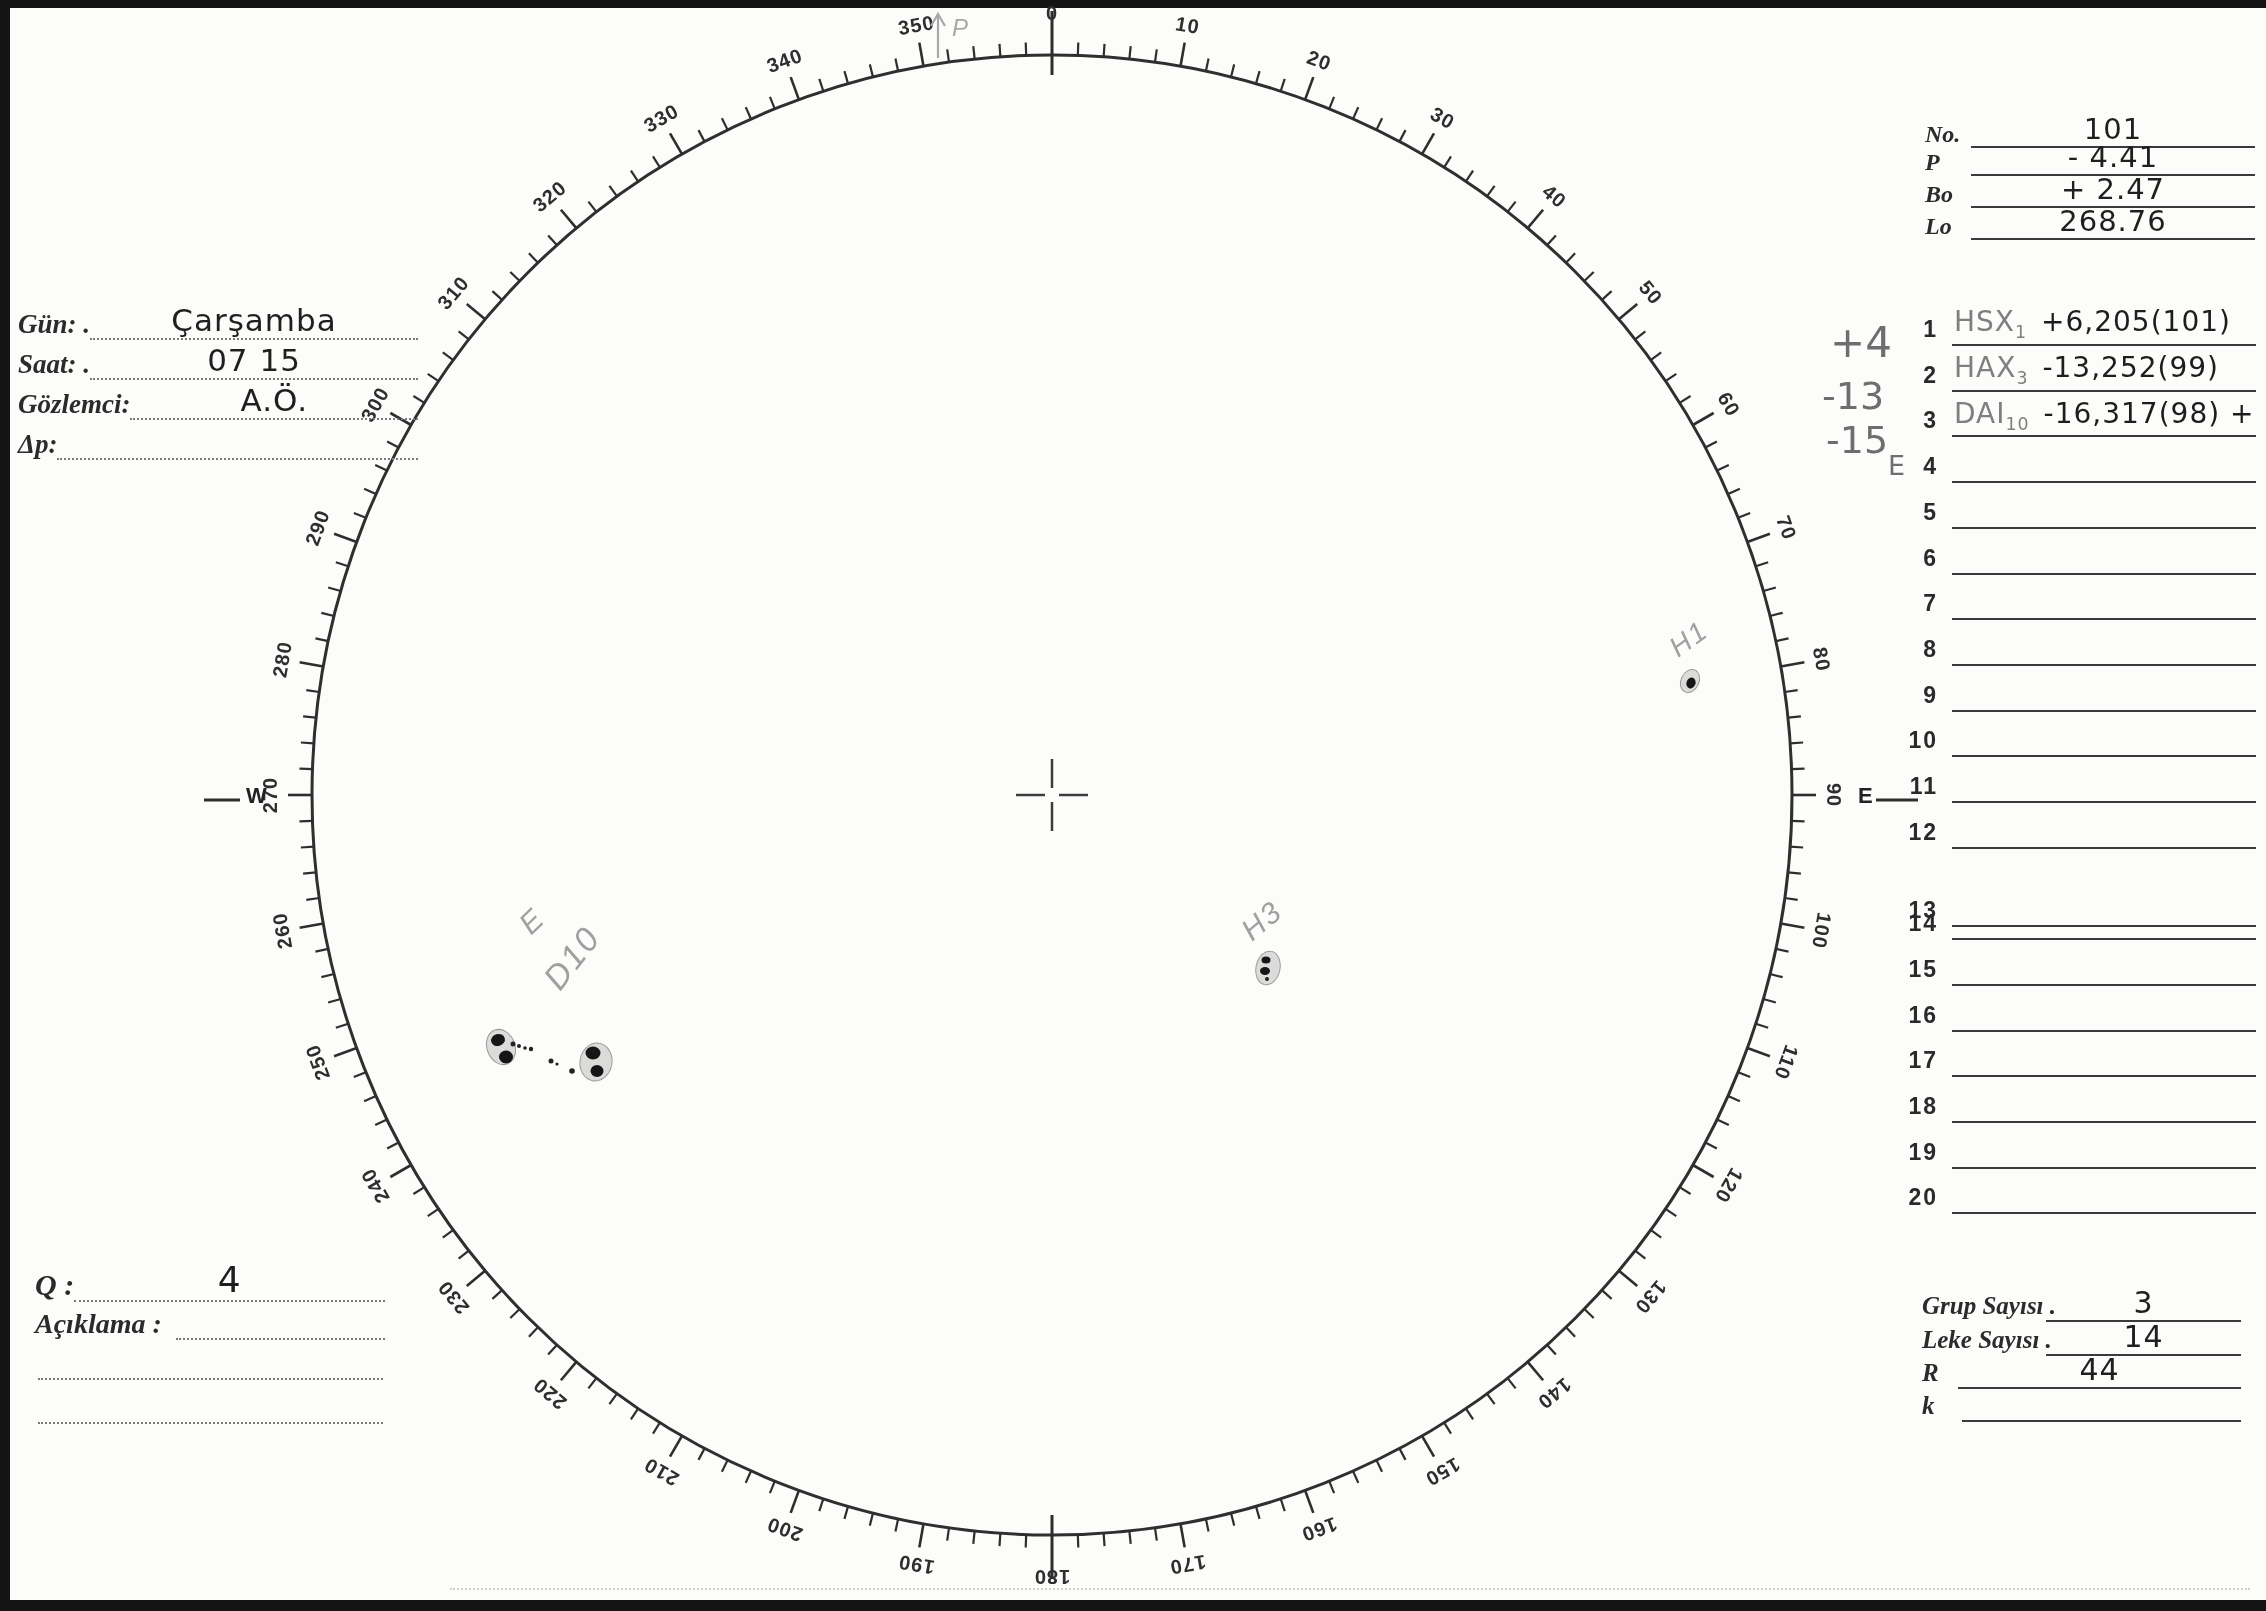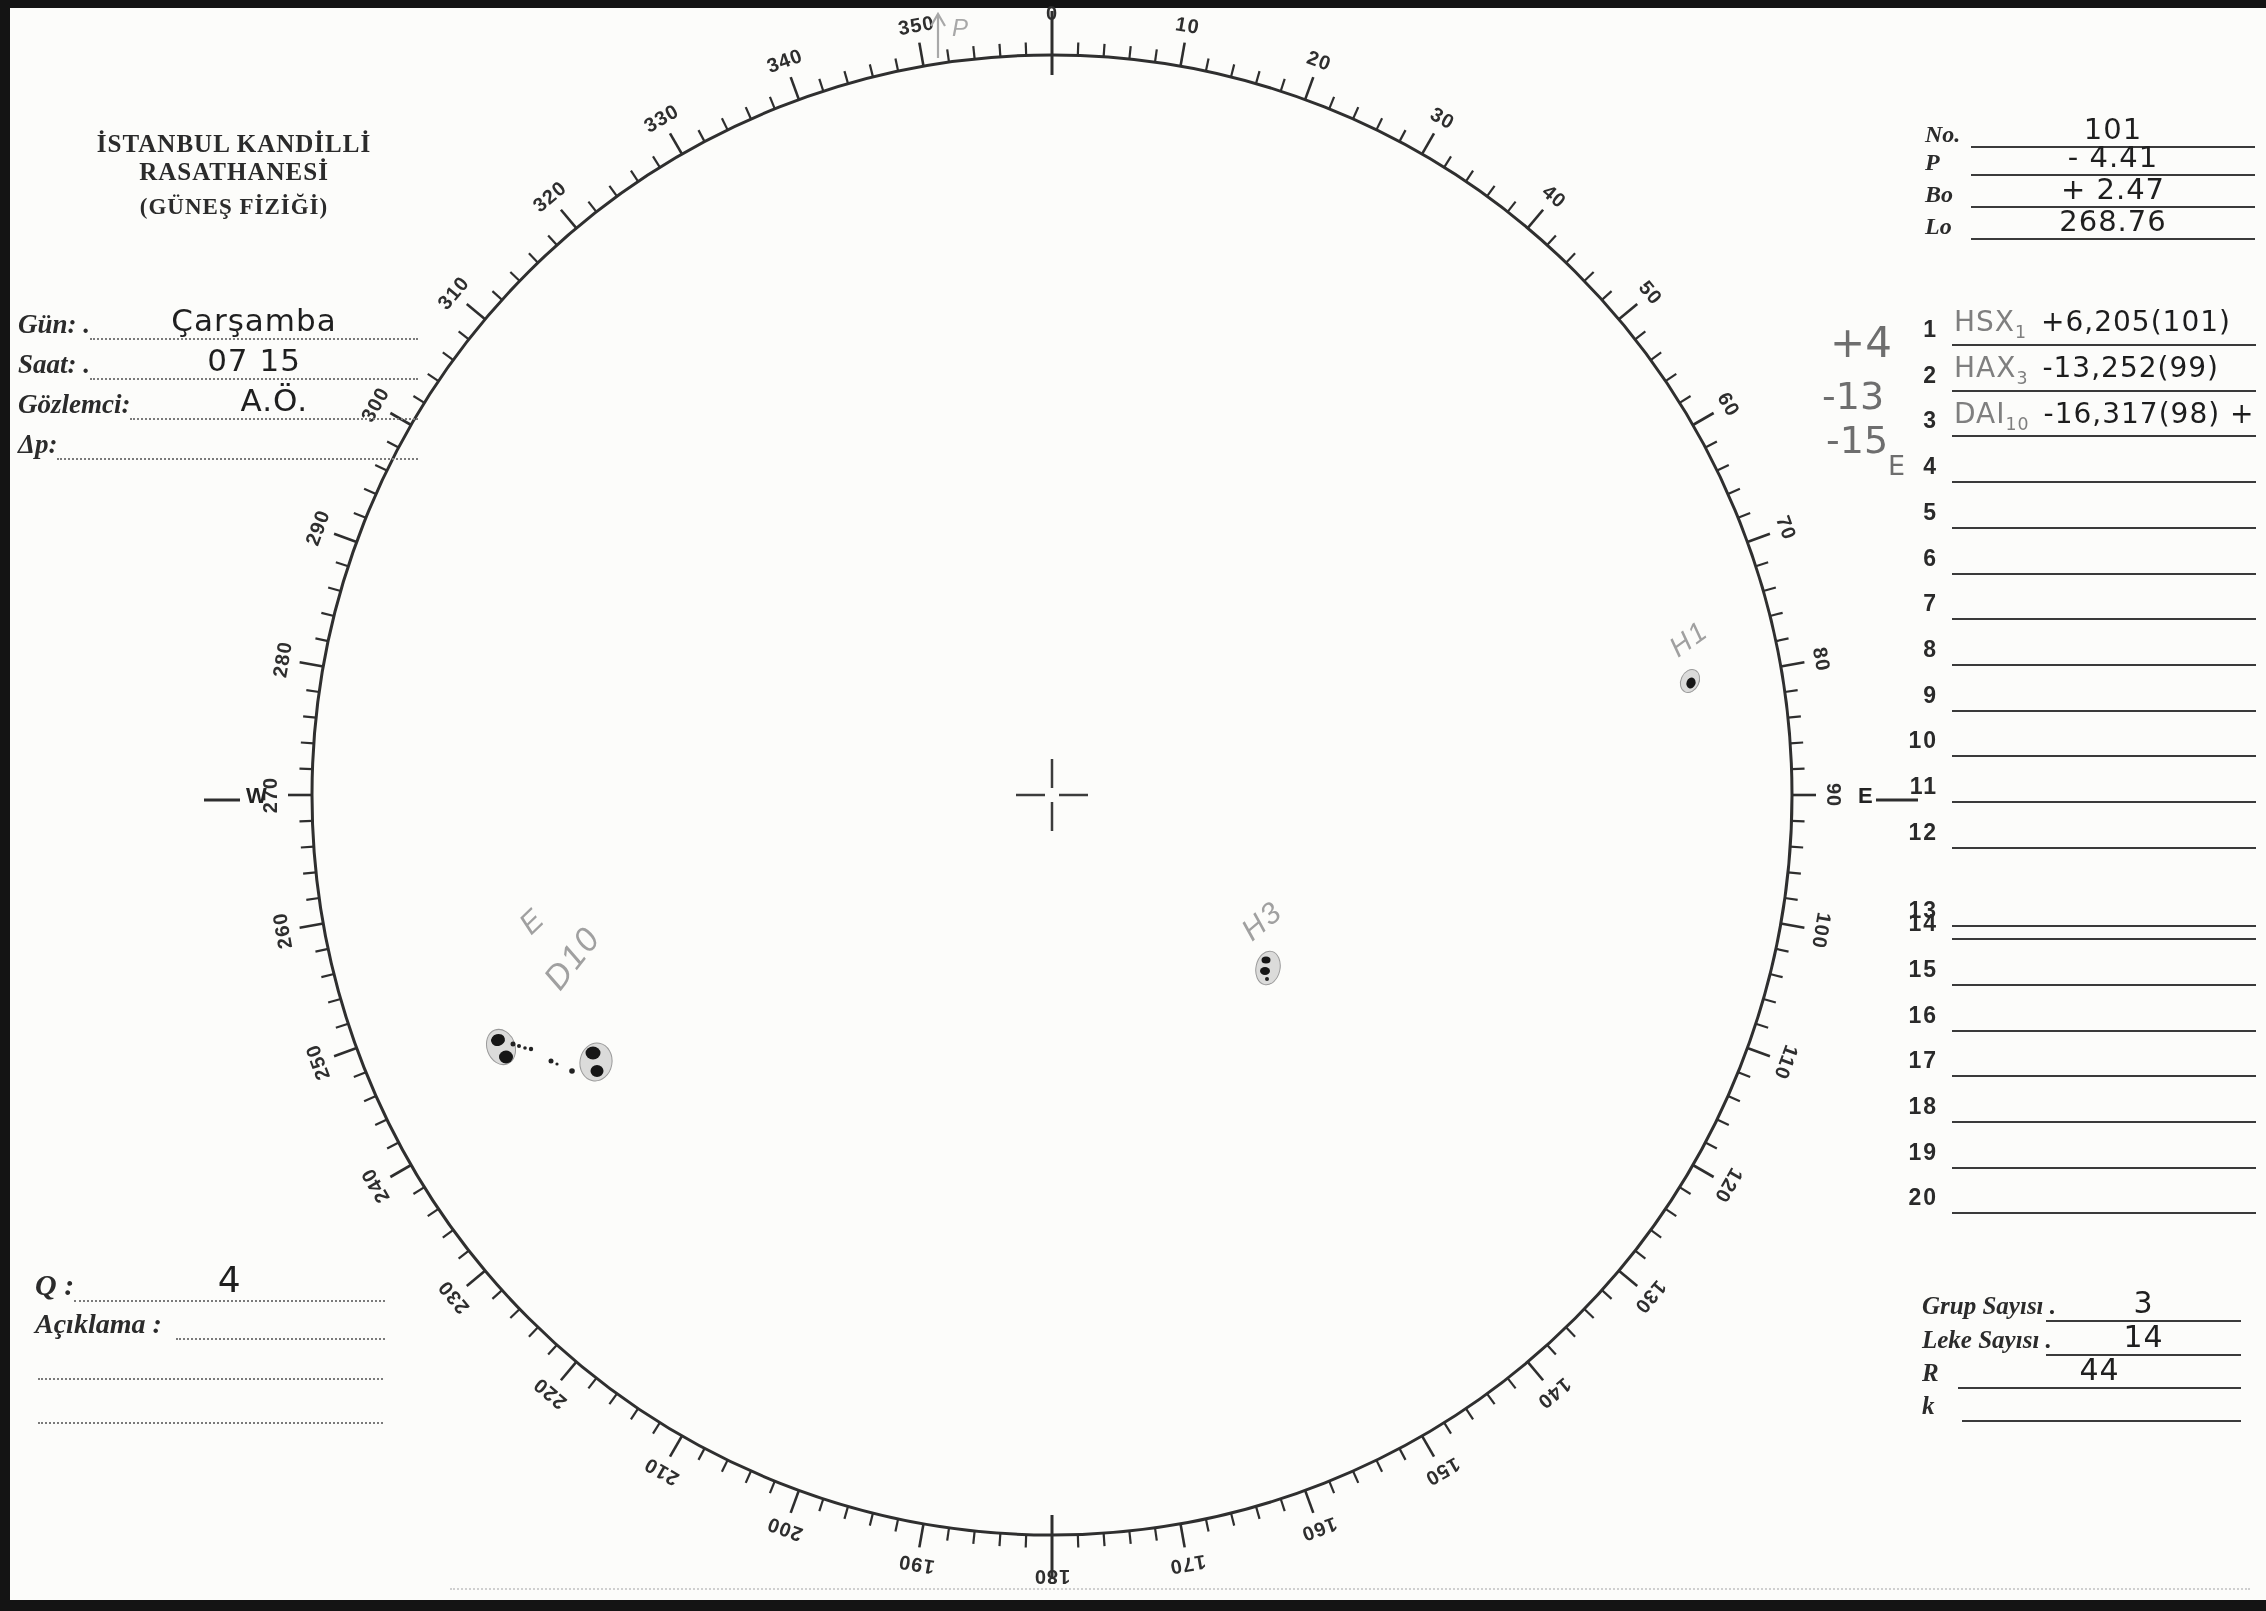--- a/index.html
+++ b/index.html
@@ -296,24 +296,20 @@
       <circle cx="513" cy="1044" r="2.5" fill="#222"></circle>
       <circle cx="519" cy="1046" r="2" fill="#222"></circle>
       <circle cx="525" cy="1048" r="1.8" fill="#222"></circle>
       <circle cx="531" cy="1049" r="2.2" fill="#222"></circle>
       <circle cx="551" cy="1061" r="2.5" fill="#222"></circle>
       <circle cx="557" cy="1064" r="1.6" fill="#222"></circle>
       <circle cx="572" cy="1071" r="2.8" fill="#222"></circle>
       <circle cx="1267" cy="979" r="2" fill="#222"></circle>
     </svg>
 
-  <div class="abs" style="left:8px;top:130px;width:452px;">
-    <div class="ptitle">İSTANBUL KANDİLLİ RASATHANESİ</div>
-    <div class="psub">(GÜNEŞ FİZİĞİ)</div>
-  </div>
 
   <div class="obs-row" style="top:300px;">
     <span class="flabel">Gün: .</span>
     <span class="obs-line">
         <span class="hand" style="font-size:31px;">Çarşamba</span>
       </span>
   </div>
   <div class="obs-row" style="top:340px;">
     <span class="flabel">Saat: .</span>
     <span class="obs-line">

